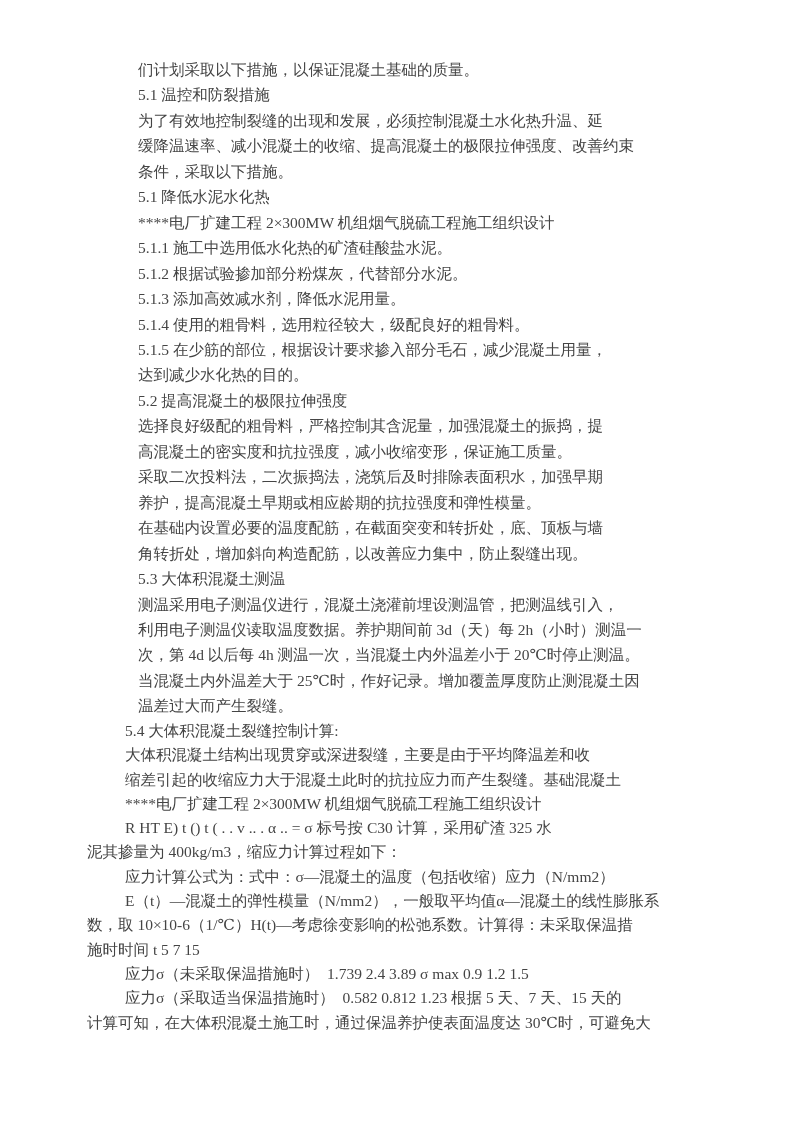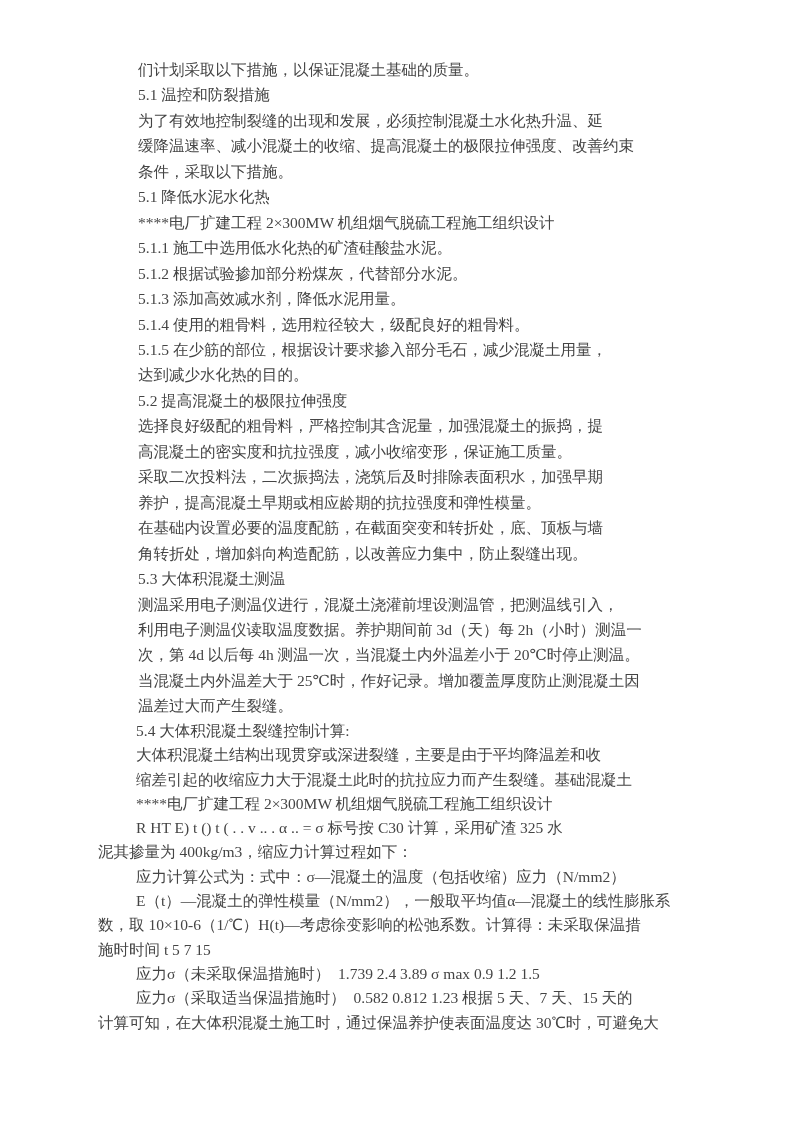--- a/index.html
+++ b/index.html
@@ -21,24 +21,23 @@
     font-size: 15.5px;
     white-space: pre;
     letter-spacing: 0px;
   }
   #top-block {
     left: 138px;
     top: 57px;
     line-height: 25.45px;
   }
   #bottom-block {
-    left: 136px;
+    left: 125px;
     top: 719px;
     line-height: 24.3px;
-    font-family: Liberation Serif, serif;
   }
   .line {
     white-space: pre;
   }
   #bottom-block .line.outdent {
     margin-left: -38px;
   }
 </style>
 </head>
 <body>

